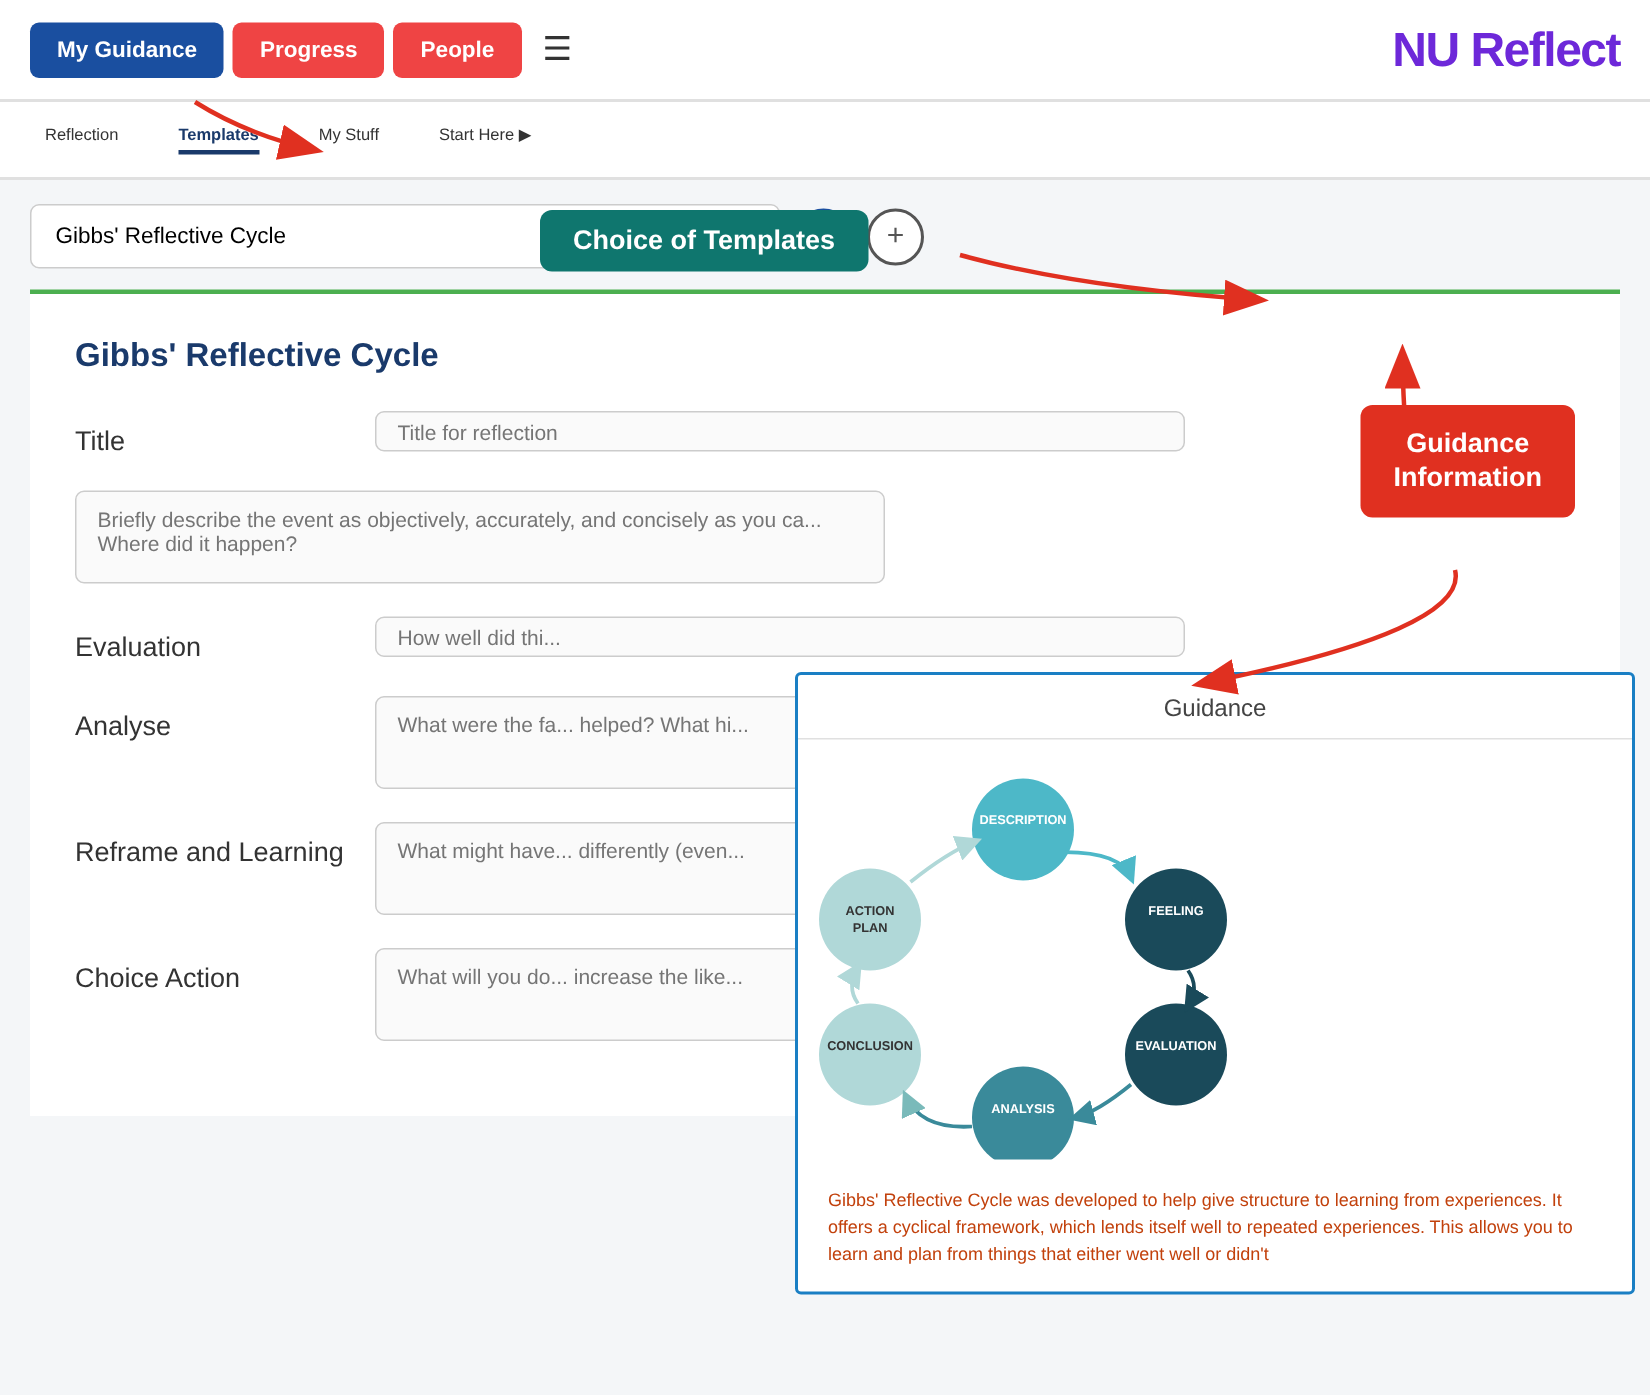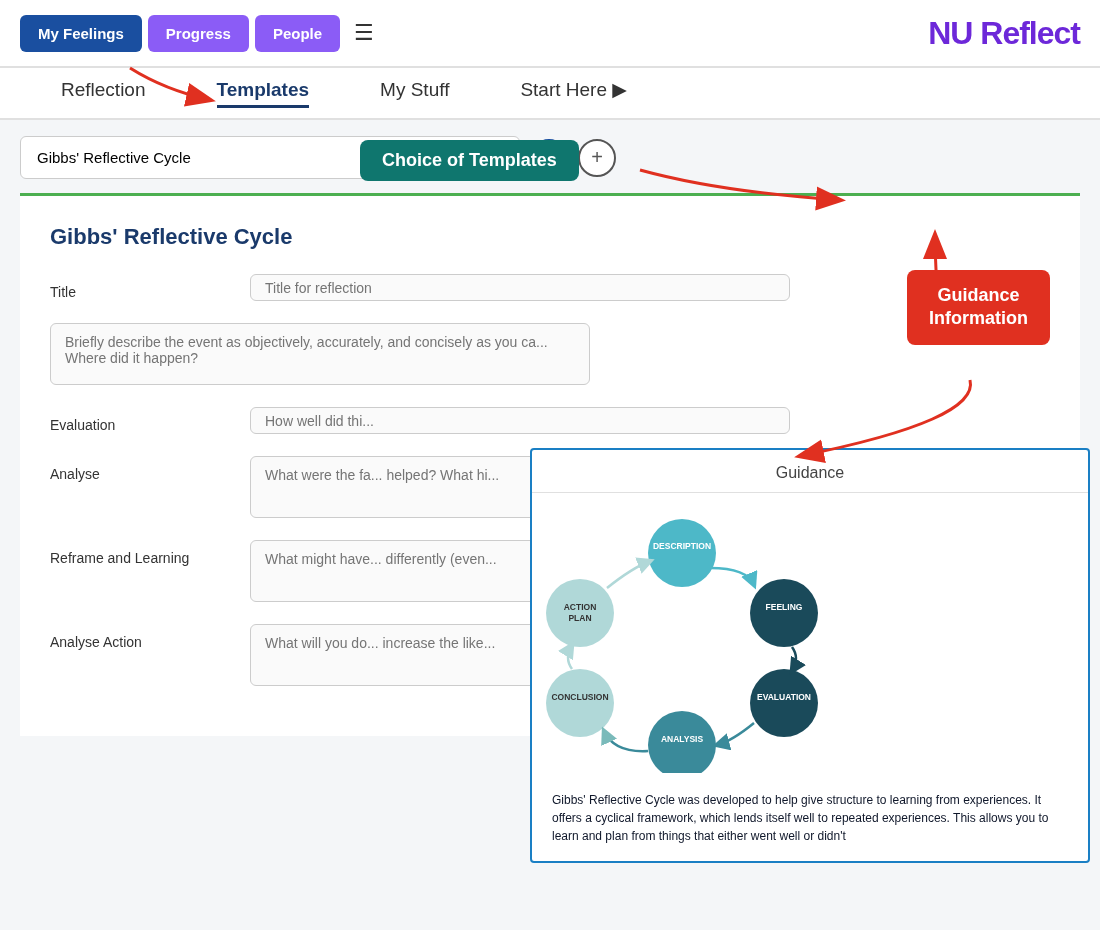--- a/index.html
+++ b/index.html
@@ -21,21 +21,21 @@
       font-weight: bold;
       cursor: pointer;
       border: none;
       margin-right: 6px;
     }
     .nav-btn-blue {
       background: #1a4fa0;
       color: #fff;
     }
     .nav-btn-gray {
-      background: #8b5cf6;
+      background: #ef4444;
       color: #fff;
     }
     .hamburger {
       font-size: 22px;
       cursor: pointer;
       margin-left: 8px;
       color: #333;
       background: none;
       border: none;
     }
@@ -51,26 +51,25 @@
     .sub-nav {
       display: flex;
       align-items: center;
       background: #fff;
       border-bottom: 2px solid #e0e0e0;
       padding: 0 30px;
       height: 52px;
       gap: 40px;
     }
     .sub-nav-item {
-      font-size: 19px;
+      font-size: 11px;
       color: #333;
       cursor: pointer;
       padding-bottom: 4px;
       border-bottom: 3px solid transparent;
-      margin-left: 31px;
     }
     .sub-nav-item.active {
       font-weight: bold;
       color: #1a3a6b;
       border-bottom: 3px solid #1a3a6b;
     }
     .start-here {
       display: flex;
       align-items: center;
       gap: 4px;
@@ -190,21 +189,21 @@
     }
     .form-row {
       display: flex;
       align-items: flex-start;
       margin-bottom: 22px;
       gap: 20px;
     }
     .form-label {
       width: 180px;
       min-width: 180px;
-      font-size: 14px;
+      font-size: 18px;
       color: #333;
       padding-top: 10px;
     }
     .form-input {
       flex: 1;
       padding: 10px 14px;
       border: 1px solid #ccc;
       border-radius: 6px;
       font-size: 14px;
       color: #aaa;
@@ -241,36 +240,36 @@
       border-bottom: 1px solid #e0e0e0;
     }
     .guidance-diagram {
       display: flex;
       justify-content: flex-start;
       align-items: center;
       padding: 20px 0 10px 0;
     }
     .guidance-text {
       font-size: 12px;
-      color: #0f172a;
+      color: #c2410c;
       padding: 8px 20px 0 20px;
       line-height: 1.5;
     }
 
     
     .cycle-svg {
       width: 300px;
       height: 260px;
     }
   </style>
 </head>
 <body>
 
 <div class="top-nav">
-  <button class="nav-btn nav-btn-blue">My Feelings</button>
+  <button class="nav-btn nav-btn-blue">My Guidance</button>
   <button class="nav-btn nav-btn-gray">Progress</button>
   <button class="nav-btn nav-btn-gray">People</button>
   <button class="hamburger">☰</button>
   <div class="logo">NU Reflect</div>
 </div>
 
 <div class="sub-nav">
   <span class="sub-nav-item">Reflection</span>
   <span class="sub-nav-item active">Templates</span>
   <span class="sub-nav-item">My Stuff</span>
@@ -315,21 +314,21 @@
       <div class="form-label">Analyse</div>
       <textarea class="form-input form-input-tall" placeholder="What were the fa... helped? What hi..." style=""></textarea>
     </div>
 
     <div class="form-row">
       <div class="form-label">Reframe and Learning</div>
       <textarea class="form-input form-input-tall" placeholder="What might have... differently (even..." style=""></textarea>
     </div>
 
     <div class="form-row">
-      <div class="form-label">Analyse Action</div>
+      <div class="form-label">Choice Action</div>
       <textarea class="form-input form-input-tall" placeholder="What will you do... increase the like..." style=""></textarea>
     </div>
   </div>
 </div>
 
 <div class="callout-templates">Choice of Templates</div>
 
 <div class="callout-guidance">Guidance<br>Information</div>
 
 <div class="guidance-panel">

